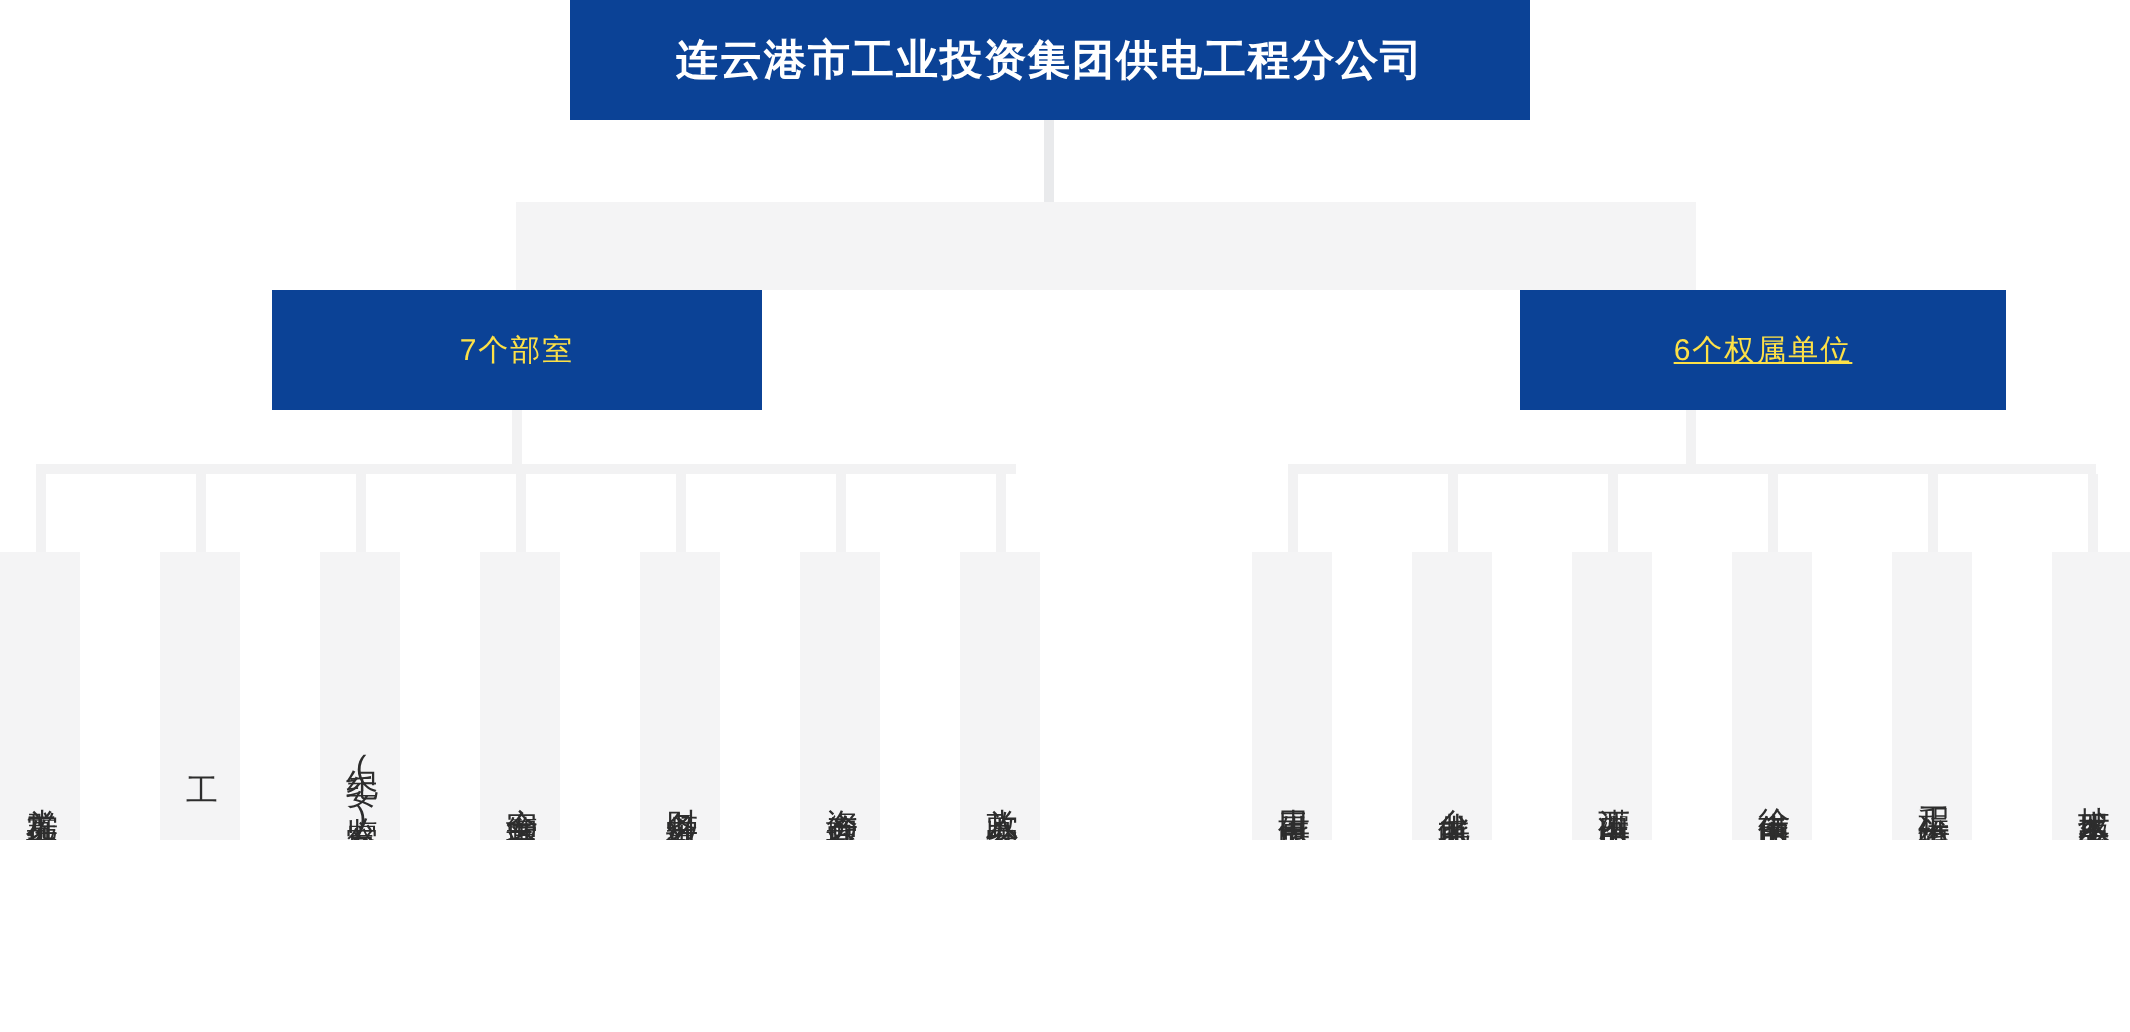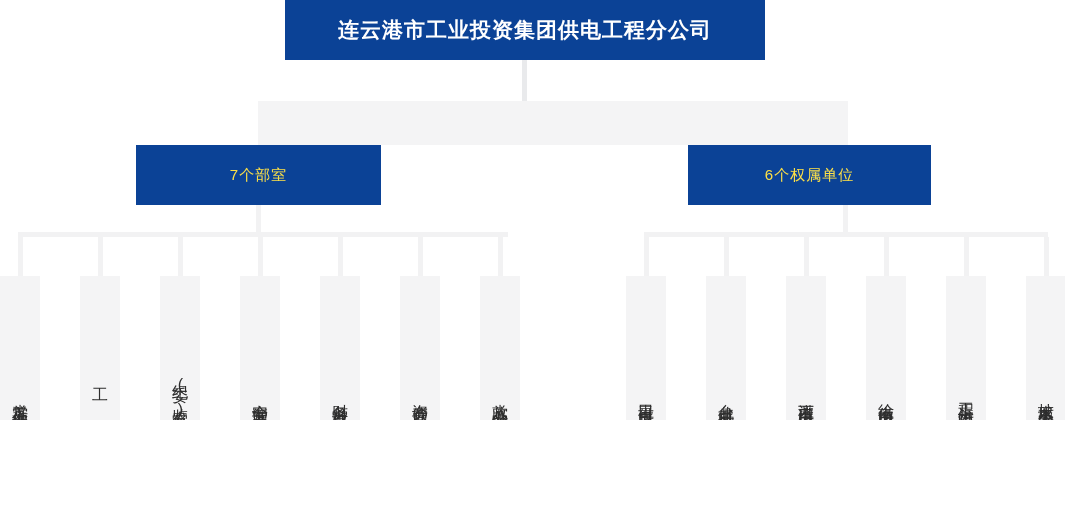--- a/index.html
+++ b/index.html
@@ -45,21 +45,21 @@
     background: #0B4296;
     color: #fde047;
     font-size: 15px;
     letter-spacing: 1px;
     display: flex;
     align-items: center;
     justify-content: center;
     box-sizing: border-box;
   }
   .branch-node.left  { left: 136px; width: 245px; }
-  .branch-node.right { left: 688px; width: 243px; }
+  .branch-node.right { left: 760px; width: 243px; text-decoration: underline; }
 
   
   .conn-root-stub {
     position: absolute;
     left: 522px;
     top: 60px;
     width: 5px;
     height: 42px;
     background: #e9eaec;
   }

